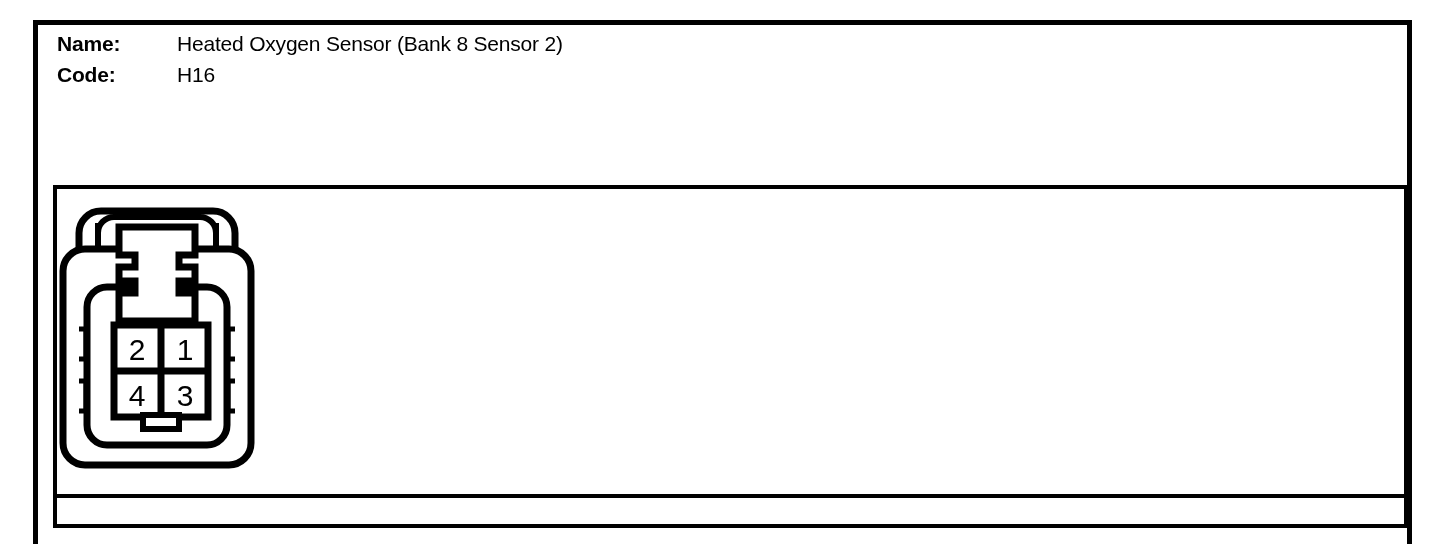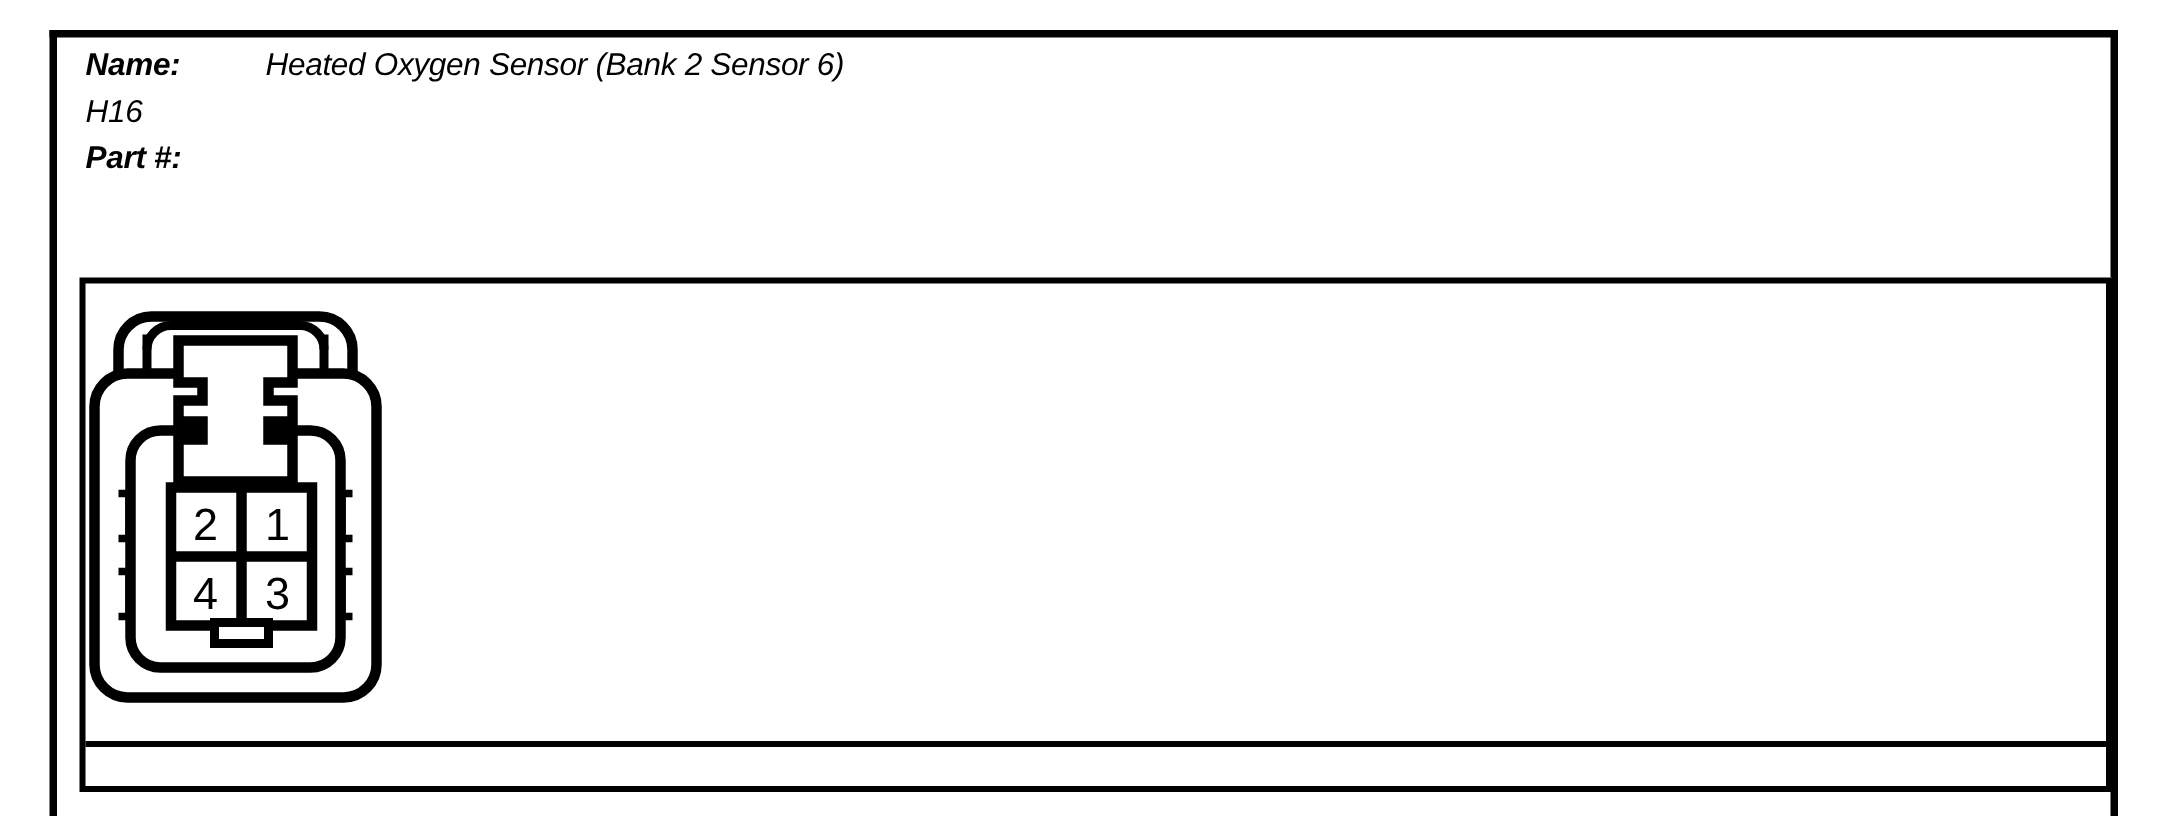--- a/index.html
+++ b/index.html
@@ -40,21 +40,20 @@
   .info-block {
     position: absolute;
     left: 57px;
     top: 28px;
     width: 900px;
   }
   .info-row {
     display: flex;
     align-items: flex-start;
     height: 31px;
-    font-style: italic;
   }
   .info-label {
     width: 120px;
     flex: 0 0 120px;
     font-weight: bold;
     font-size: 21px;
     line-height: 31px;
     letter-spacing: -0.2px;
     white-space: nowrap;
   }
@@ -109,29 +108,29 @@
 <body>
 
 <div id="page">
 
   <div class="outer-frame"></div>
 
   <div class="info-block">
 
     <div class="info-row">
       <div class="info-label">Name:</div>
-      <div class="info-value">Heated Oxygen Sensor (Bank 2 Sensor 6)</div>
+      <div class="info-value">Heated Oxygen Sensor (Bank 8 Sensor 2)</div>
     </div>
 
     <div class="info-row">
+      <div class="info-label">Code:</div>
       <div class="info-value">H16</div>
     </div>
 
     <div class="info-row">
-      <div class="info-label">Part #:</div>
     </div>
 
 
   </div>
 
   <div class="diagram-panel">
 
     <div class="panel-divider"></div>
 
     <div class="connector">

